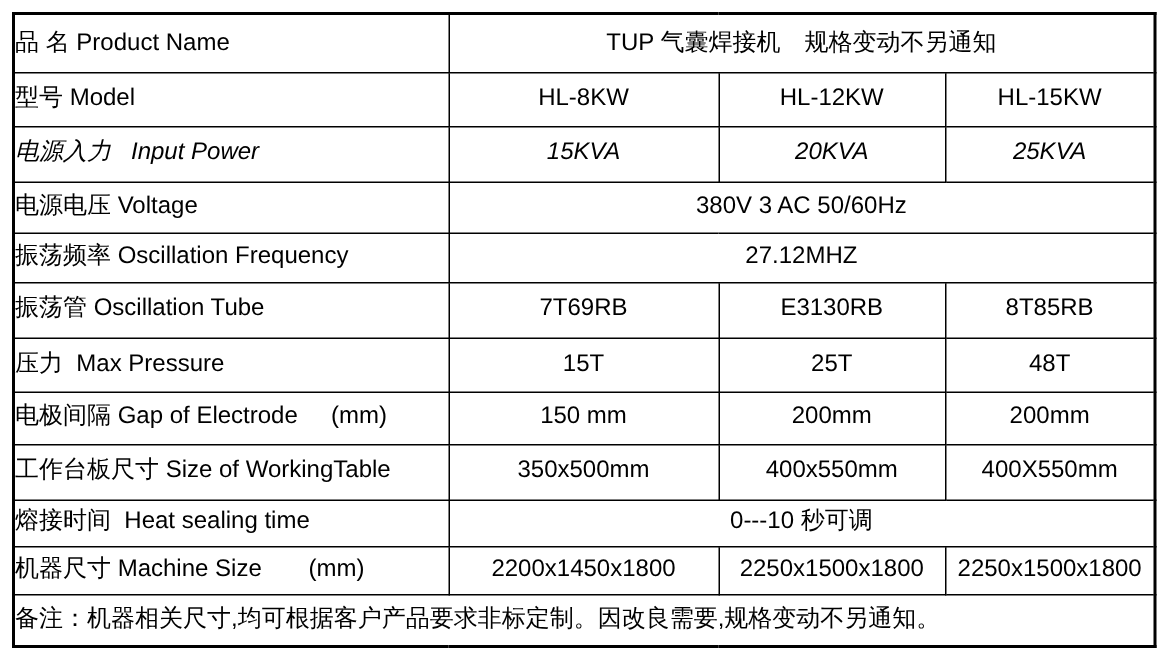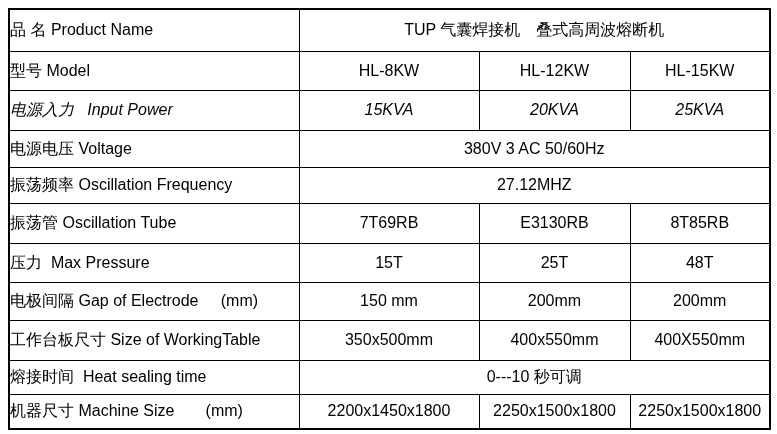--- a/index.html
+++ b/index.html
@@ -75,21 +75,21 @@
   <table class="spec">
     <colgroup>
       <col style="width:290px">
       <col style="width:180px">
       <col style="width:151px">
       <col style="width:140px">
     </colgroup>
     <tbody>
       <tr>
         <td class="label-cell">品 名 Product Name</td>
-        <td class="title-cell" colspan="3">TUP 气囊焊接机　叠式高周波熔断机</td>
+        <td class="title-cell" colspan="3">TUP 气囊焊接机　规格变动不另通知</td>
       </tr>
       <tr>
         <td class="label-cell">型号 Model</td>
         <td class="value-cell">HL-8KW</td>
         <td class="value-cell">HL-12KW</td>
         <td class="value-cell">HL-15KW</td>
       </tr>
       <tr>
         <td class="label-cell">电源入力   Input Power</td>
         <td class="value-cell">15KVA</td>
@@ -131,15 +131,18 @@
       <tr>
         <td class="label-cell">熔接时间  Heat sealing time</td>
         <td class="value-cell" colspan="3">0---10 秒可调</td>
       </tr>
       <tr>
         <td class="label-cell">机器尺寸 Machine Size       (mm)</td>
         <td class="value-cell">2200x1450x1800</td>
         <td class="value-cell">2250x1500x1800</td>
         <td class="value-cell">2250x1500x1800</td>
       </tr>
+      <tr>
+        <td class="footer-cell" colspan="4">备注：机器相关尺寸,均可根据客户产品要求非标定制。因改良需要,规格变动不另通知。</td>
+      </tr>
     </tbody>
   </table>
 </div>
 
 </body></html>

